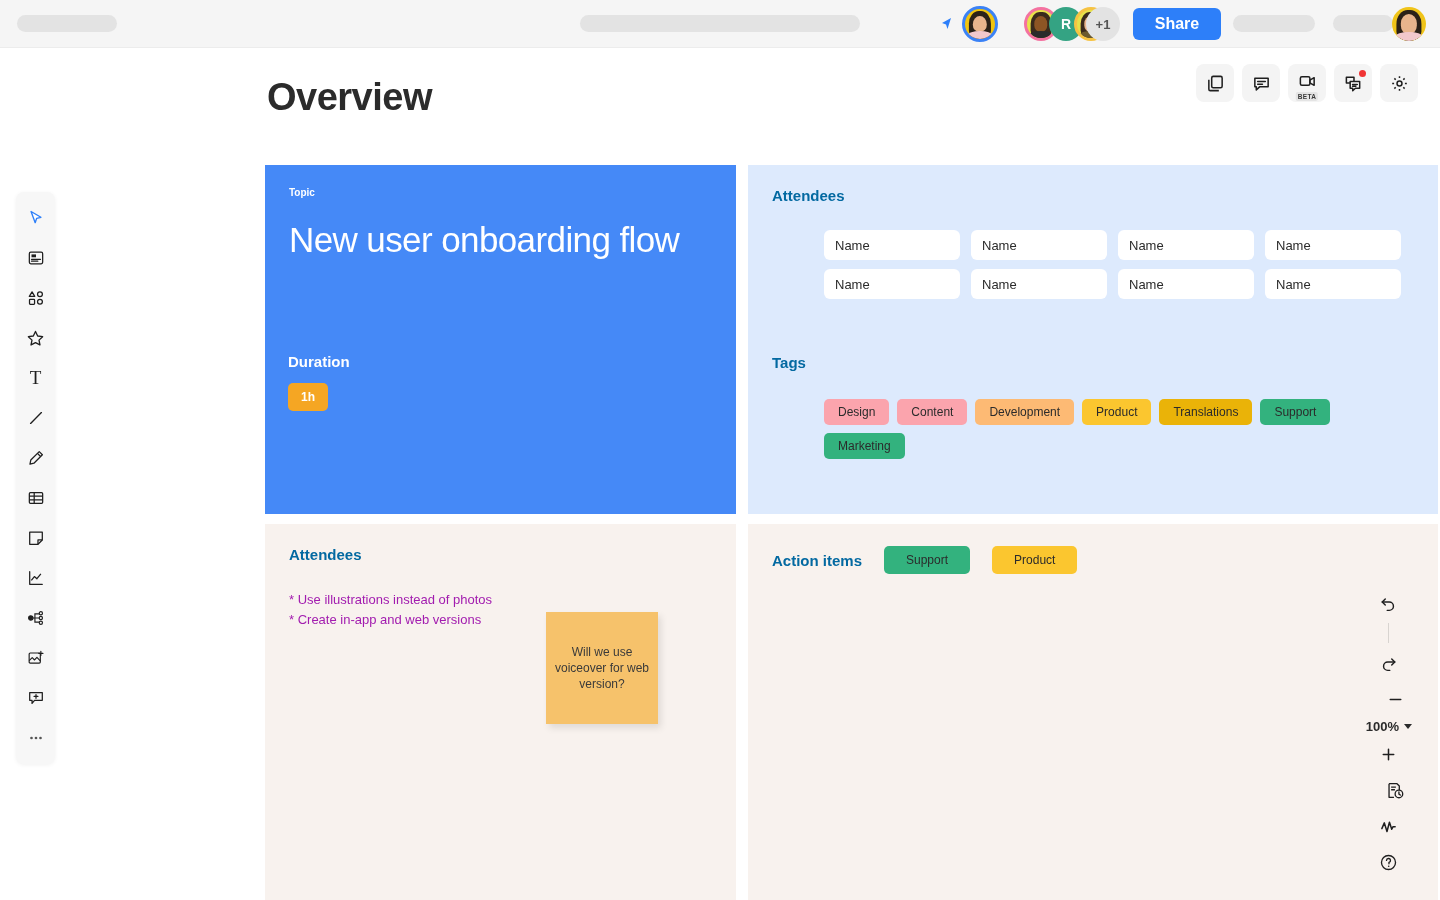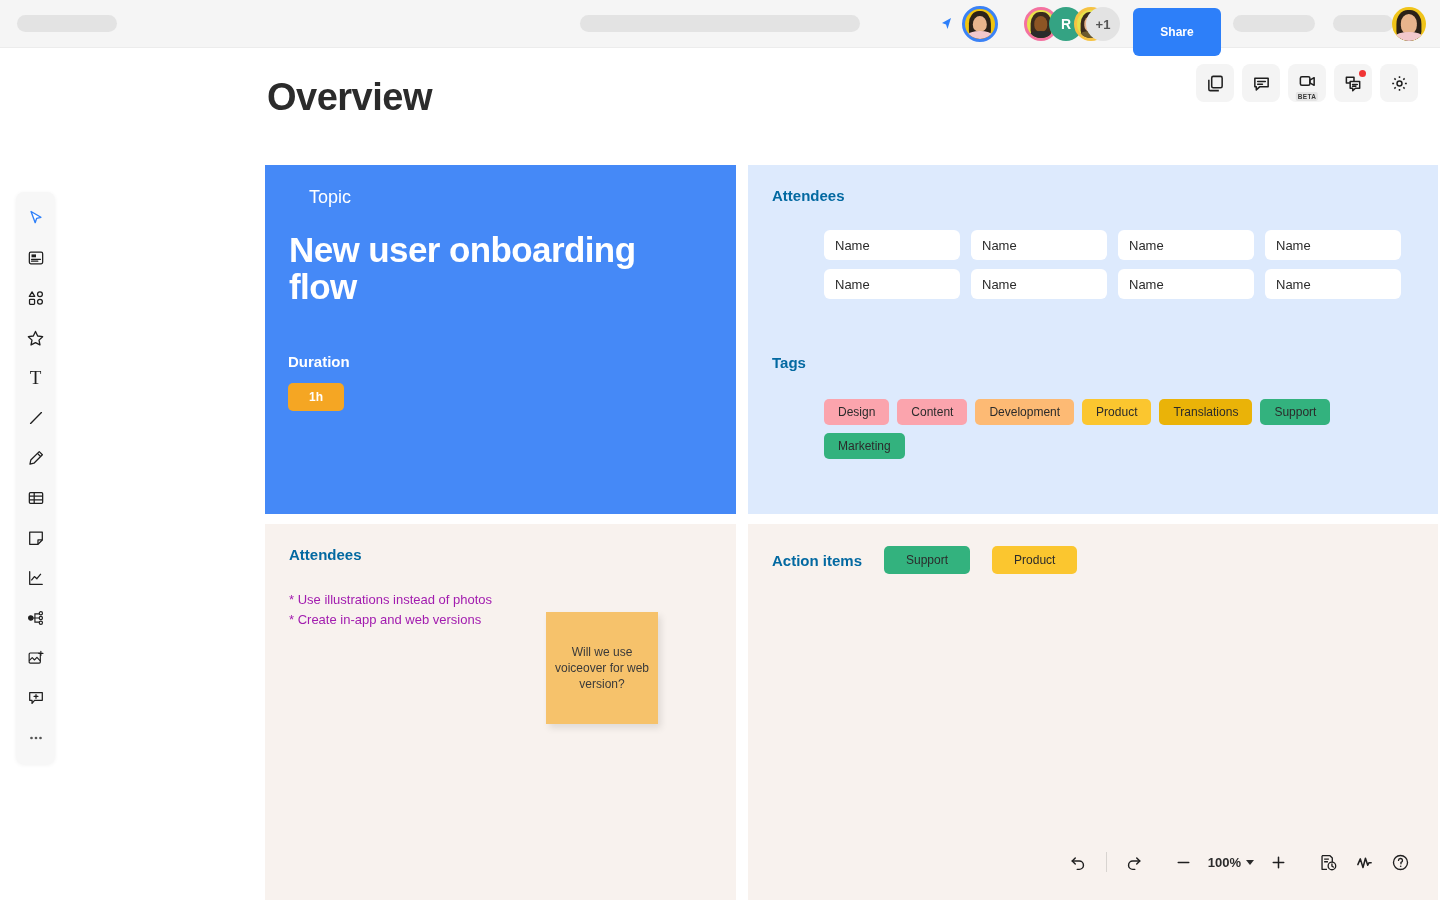--- a/index.html
+++ b/index.html
@@ -59,23 +59,23 @@
   #sa3 { background: #e8e14b; border: 3px solid #f6c343; }
   #plusone {
     position: absolute; left: 1086px; top: 7px;
     width: 34px; height: 34px; border-radius: 50%;
     background: #e3e3e3; color: #555;
     display: flex; align-items: center; justify-content: center;
     font-size: 13px; font-weight: 600;
   }
   #share-btn {
     position: absolute; left: 1133px; top: 8px;
-    width: 88px; height: 48px; border-radius: 6px;
+    width: 88px; height: 32px; border-radius: 6px;
     background: #2d7ff9; color: #fff;
-    font-size: 12px; font-weight: 700;
+    font-size: 16px; font-weight: 700;
     display: flex; align-items: center; justify-content: center;
     border: none; cursor: pointer;
     font-family: "Liberation Sans", sans-serif;
   }
   #avatar-me {
     position: absolute; left: 1392px; top: 7px;
     width: 34px; height: 34px; border-radius: 50%;
     background: #f0c419; overflow: hidden;
   }
 
@@ -125,37 +125,37 @@
     cursor: pointer;
   }
 
   
   #card-topic {
     position: absolute; left: 265px; top: 165px;
     width: 471px; height: 349px;
     background: #4589f7;
     padding: 22px 24px;
   }
-  .topic-label { color: #ffffff; font-size: 18px; font-weight: 400; margin-left: 20px; }
+  .topic-label { color: #ffffff; font-size: 10px; font-weight: 700; }
   #topic-title {
-    color: #ffffff; font-size: 35px; font-weight: 700;
+    color: #ffffff; font-size: 35px; font-weight: 400;
     line-height: 1.05; margin-top: 24px;
     letter-spacing: -0.6px;
     max-width: 400px;
   }
   #duration-label {
     color: #ffffff; font-size: 15px; font-weight: 700;
     position: absolute; left: 288px; top: 353px;
   }
   #duration-chip {
     position: absolute; left: 288px; top: 383px;
     background: #f5a623; color: #ffffff;
     font-size: 12px; font-weight: 700;
     border-radius: 5px; padding: 7px 0;
-    width: 56px; text-align: center;
+    width: 40px; text-align: center;
   }
 
   #card-attendees {
     position: absolute; left: 748px; top: 165px;
     width: 690px; height: 349px;
     background: #ddeafd;
     padding: 22px 24px;
   }
   .card-head { font-size: 15px; font-weight: 700; color: #0369a1; }
   #attendee-grid {
@@ -214,21 +214,21 @@
     display: flex; align-items: center; gap: 22px;
   }
   .atag {
     border-radius: 5px; padding: 7px 22px;
     font-size: 12px; color: #2b2b2b; cursor: pointer;
   }
 
   
   #bottom-bar {
     position: absolute; right: 24px; bottom: 22px;
-    display: flex; align-items: center; gap: 4px;
+    display: flex; align-items: center; gap: 4px; flex-direction: column;
   }
   .bbtn {
     width: 32px; height: 32px;
     display: flex; align-items: center; justify-content: center;
     cursor: pointer; border-radius: 6px;
   }
   #bottom-divider {
     width: 1px; height: 20px; background: #d8d4d0; margin: 0 7px;
   }
   #zoom-value {

